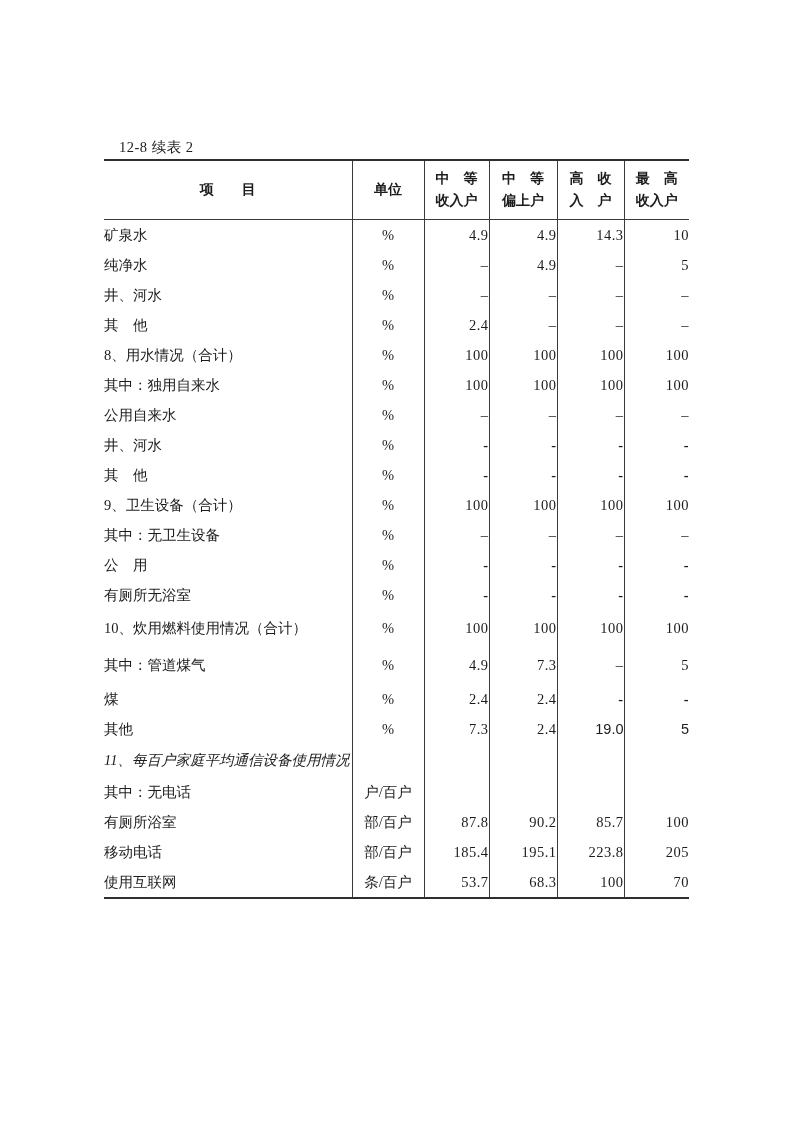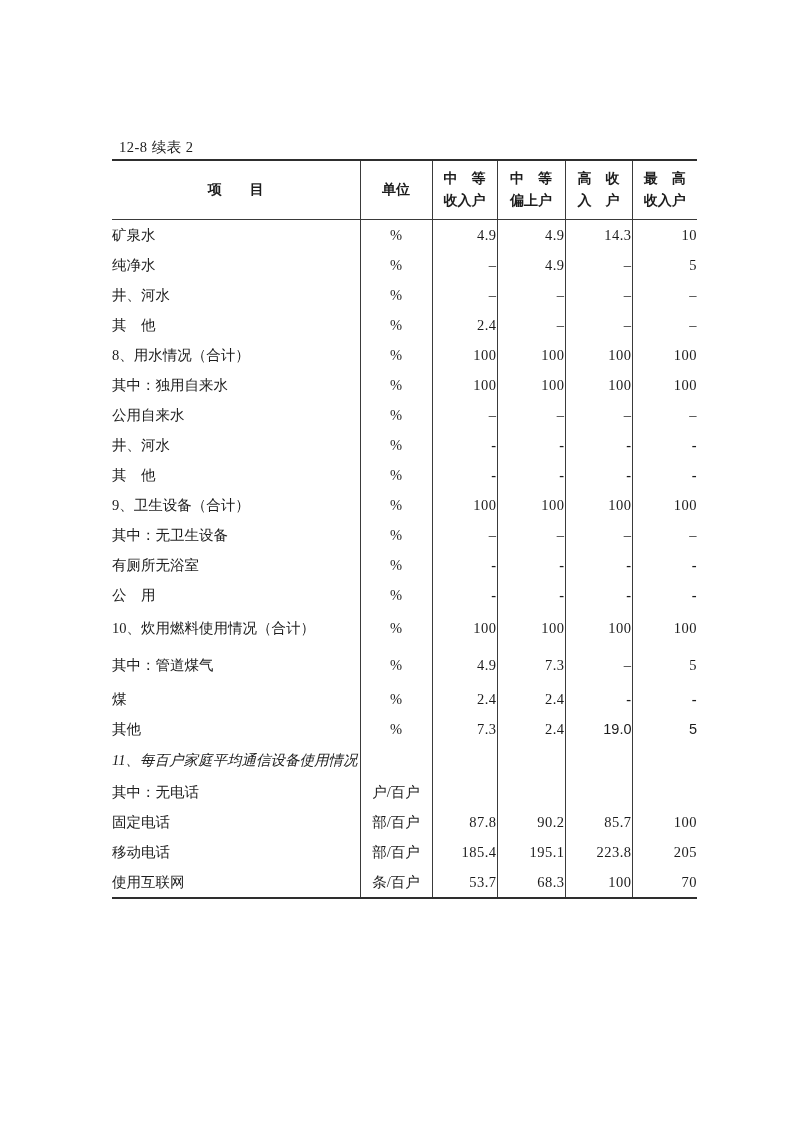--- a/index.html
+++ b/index.html
@@ -13,21 +13,21 @@
   }
   .caption{
     position:absolute;
     left:119px;top:138px;
     font-size:14.5px;
     letter-spacing:0.5px;
     white-space:pre;
   }
   table.stat-table{
     position:absolute;
-    left:112px;top:159px;
+    left:104px;top:159px;
     width:585px;
     border-collapse:collapse;
     table-layout:fixed;
   }
   .stat-table th,.stat-table td{
     padding:0;margin:0;
     vertical-align:middle;
     overflow:hidden;
     white-space:nowrap;
   }
@@ -196,29 +196,29 @@
         </tr>
         <tr>
           <td class="c-item indent-1">其中：无卫生设备</td>
           <td class="c-unit">%</td>
           <td class="c-val">–</td>
           <td class="c-val">–</td>
           <td class="c-val">–</td>
           <td class="c-val">–</td>
         </tr>
         <tr>
+          <td class="c-item indent-2">公　用</td>
+          <td class="c-unit">%</td>
+          <td class="c-val dash-bold">-</td>
+          <td class="c-val dash-bold">-</td>
+          <td class="c-val dash-bold">-</td>
+          <td class="c-val dash-bold">-</td>
+        </tr>
+        <tr>
           <td class="c-item indent-2">有厕所无浴室</td>
-          <td class="c-unit">%</td>
-          <td class="c-val dash-bold">-</td>
-          <td class="c-val dash-bold">-</td>
-          <td class="c-val dash-bold">-</td>
-          <td class="c-val dash-bold">-</td>
-        </tr>
-        <tr>
-          <td class="c-item indent-2">公　用</td>
           <td class="c-unit">%</td>
           <td class="c-val dash-bold">-</td>
           <td class="c-val dash-bold">-</td>
           <td class="c-val dash-bold">-</td>
           <td class="c-val dash-bold">-</td>
         </tr>
         <tr class="tall">
           <td class="c-item indent-0">10、炊用燃料使用情况（合计）</td>
           <td class="c-unit">%</td>
           <td class="c-val">100</td>
@@ -260,21 +260,21 @@
         </tr>
         <tr>
           <td class="c-item indent-1">其中：无电话</td>
           <td class="c-unit">户/百户</td>
           <td class="c-val"></td>
           <td class="c-val"></td>
           <td class="c-val"></td>
           <td class="c-val"></td>
         </tr>
         <tr>
-          <td class="c-item indent-2">固定电话</td>
+          <td class="c-item indent-2">有厕所浴室</td>
           <td class="c-unit">部/百户</td>
           <td class="c-val">87.8</td>
           <td class="c-val">90.2</td>
           <td class="c-val">85.7</td>
           <td class="c-val">100</td>
         </tr>
         <tr>
           <td class="c-item indent-2">移动电话</td>
           <td class="c-unit">部/百户</td>
           <td class="c-val">185.4</td>

